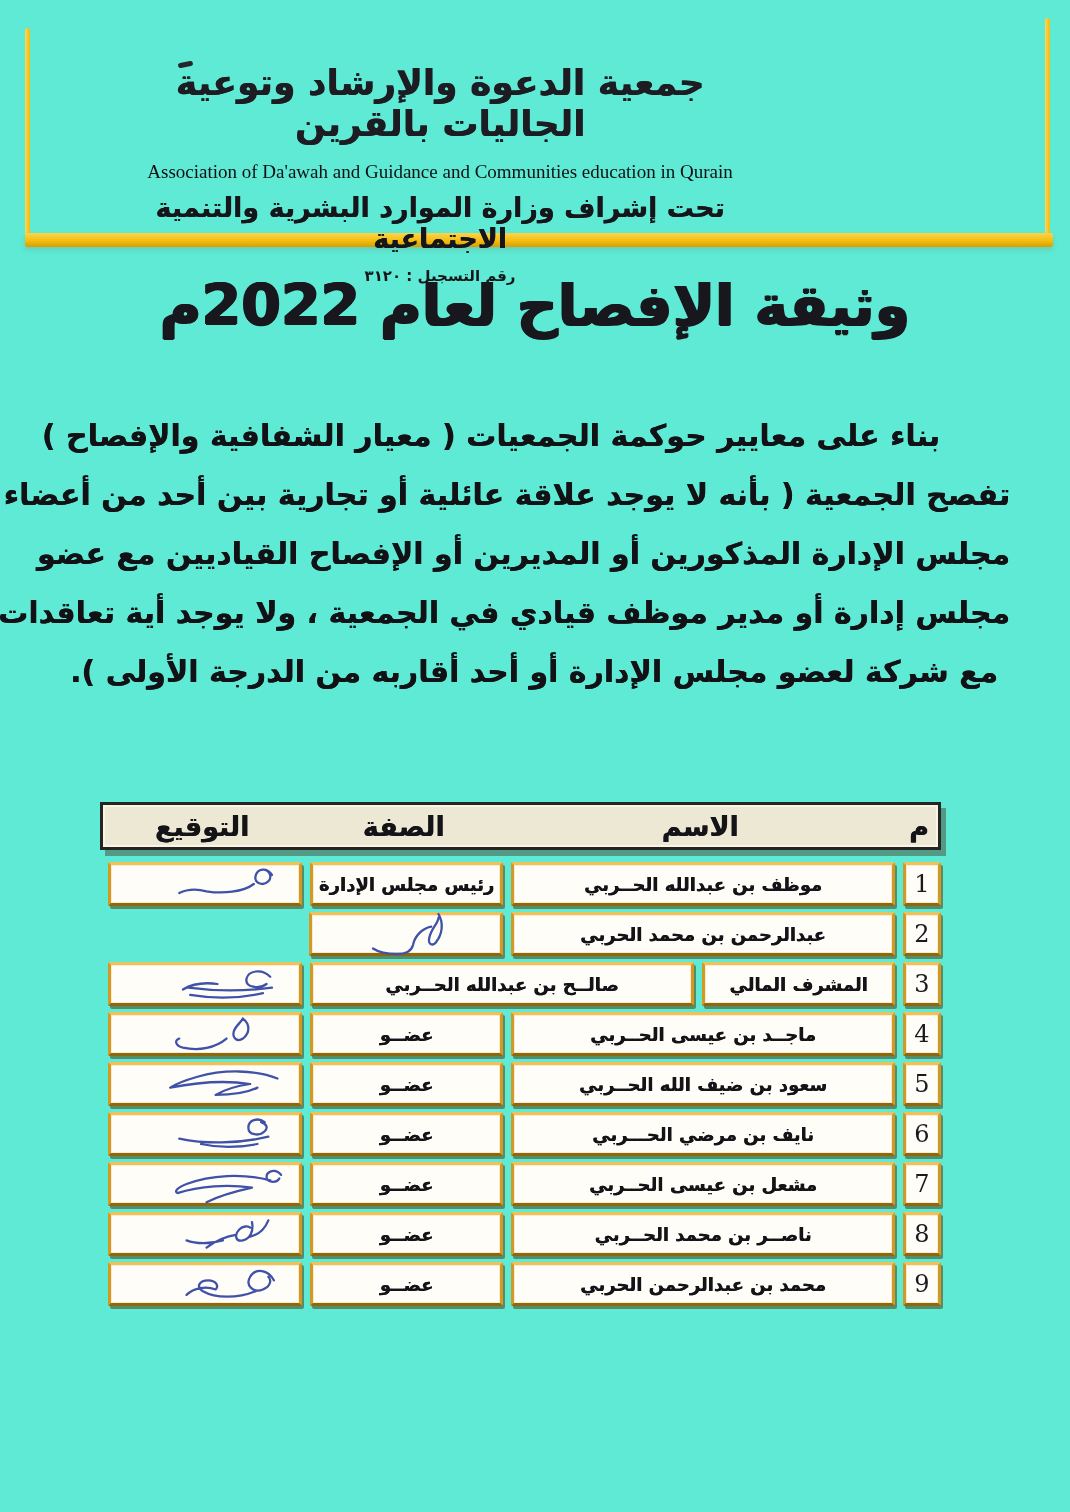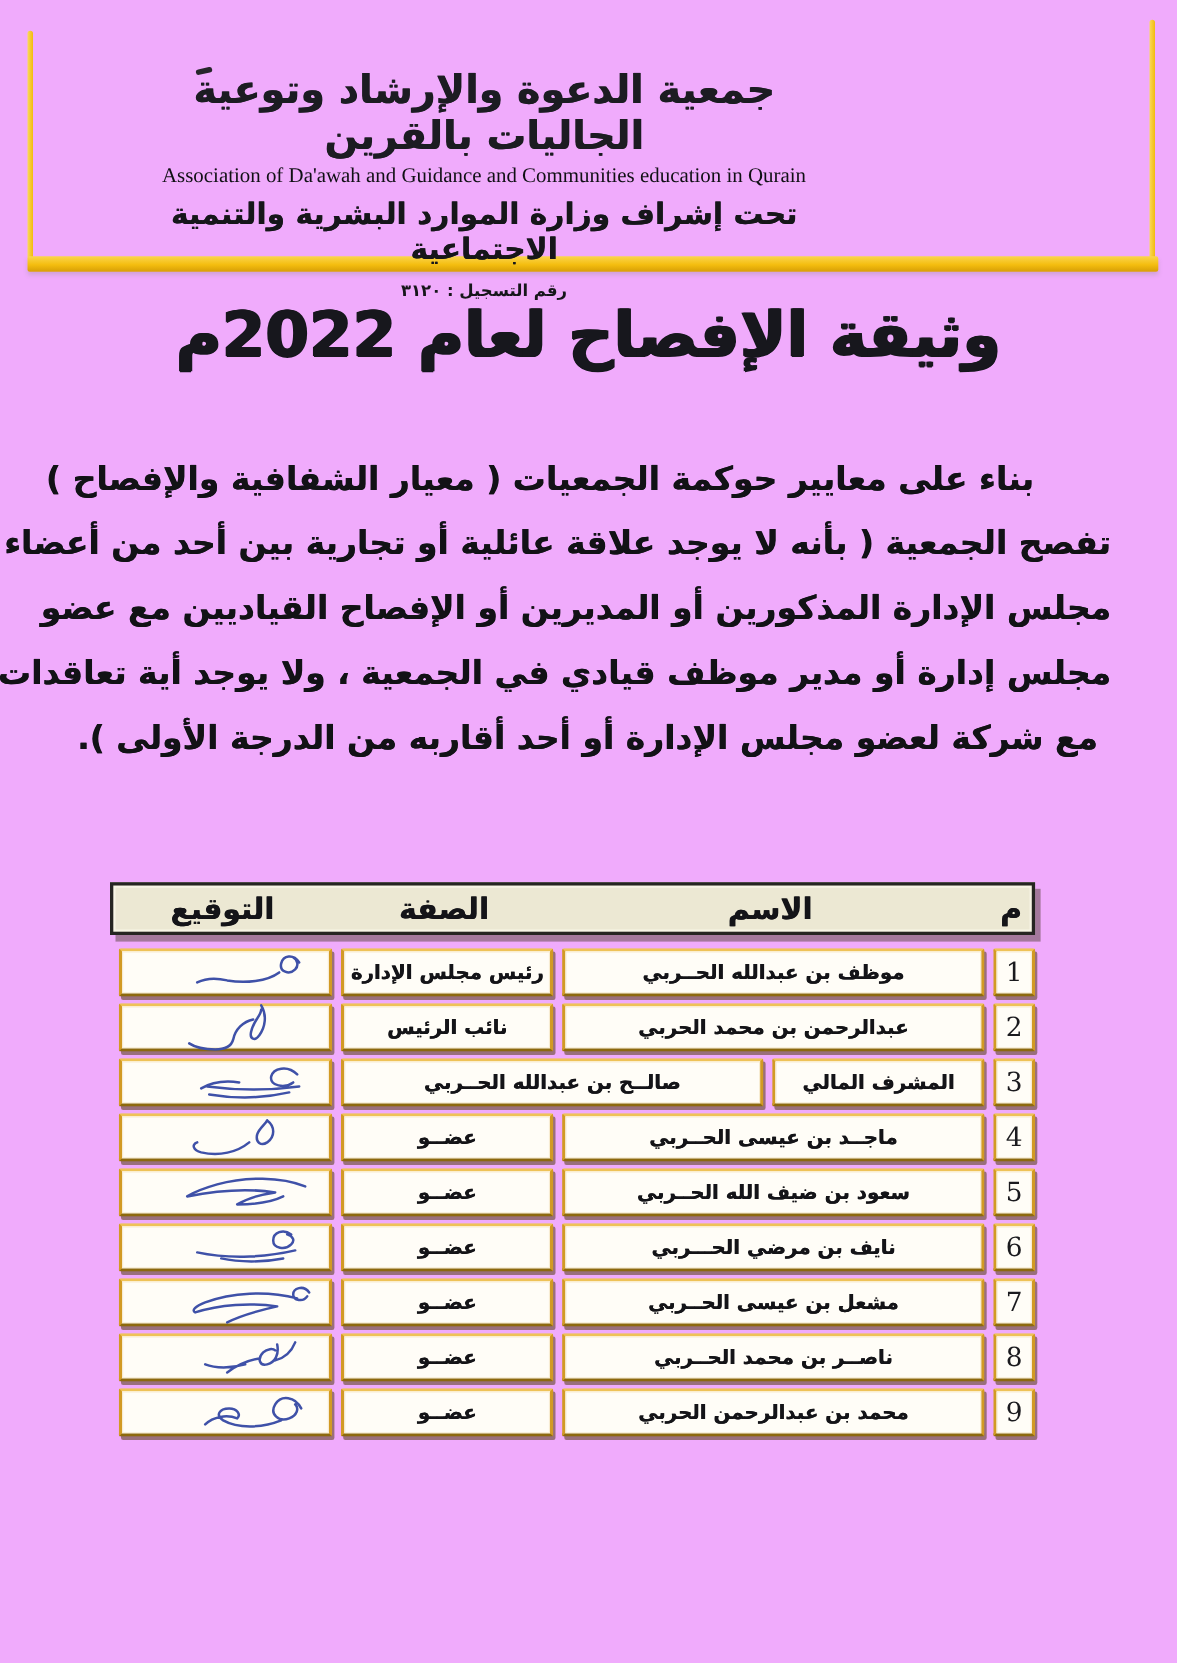--- a/index.html
+++ b/index.html
@@ -1,34 +1,34 @@
 <!DOCTYPE html>
 <html lang="ar"><head>
 <meta charset="utf-8">
 <style>
   html,body{margin:0;padding:0;background:#ffffff;}
-  .page{position:relative;width:1070px;height:1512px;background:#f0abfc;overflow:hidden;
+  .page{position:relative;width:1070px;height:1512px;background:#5eead4;overflow:hidden;
         font-family:"DejaVu Sans",sans-serif;color:#16161a;}
 
   
   .frame-left{position:absolute;left:25px;top:28px;width:5px;height:208px;
               background:linear-gradient(to right,#fad95c,#f2bb0e);border-radius:3px;}
   .frame-right{position:absolute;left:1045px;top:18px;width:5px;height:218px;
               background:linear-gradient(to right,#fad95c,#f2bb0e);border-radius:3px;}
   .frame-bottom{position:absolute;left:25px;top:233px;width:1028px;height:14px;
               background:linear-gradient(#fbd54e,#f4bd0f 55%,#d79e06);border-radius:2px;
               box-shadow:0 3px 4px rgba(120,140,110,0.25);}
 
   .ink-mark{position:absolute;left:178px;top:62px;width:15px;height:5px;background:#26262a;
             border-radius:3px;transform:rotate(-12deg);}
 
   
   .header-text{position:absolute;top:62px;left:130px;width:620px;text-align:center;direction:rtl;}
   .org-ar{font-size:36px;font-weight:bold;color:#1c1c22;text-shadow:0.6px 0 #1c1c22;}
-  .org-en{direction:ltr;font-family:"Liberation Serif",serif;font-size:19px;margin-top:5px;color:#101014;}
+  .org-en{direction:ltr;font-family:"Liberation Serif",serif;font-size:19px;margin-top:17px;color:#101014;}
   .superv{font-size:27px;font-weight:bold;margin-top:9px;text-shadow:0.4px 0 #1c1c22;}
   .reg{font-size:15px;font-weight:bold;margin-top:13px;}
 
   
   .logo{position:absolute;left:710px;top:18px;width:180px;height:196px;}
 
   
   .doc-title{position:absolute;top:272px;left:0;width:100%;text-align:center;direction:rtl;
              font-size:57px;font-weight:bold;color:#17171d;
              text-shadow:1px 0 #17171d,-1px 0 #17171d,0 0.5px #17171d;}
@@ -103,21 +103,20 @@
     <div class="cell cell-sig col-sig">
       <svg width="186" height="40" viewBox="0 0 190 44">
         <path fill="none" stroke="#3f51a8" stroke-width="2.5" stroke-linecap="round" stroke-linejoin="round" d="M150,12 c-6,-9 -16,-7 -18,1 c-2,8 8,12 14,6 c4,-4 2,-10 -2,-12 M130,22 c-12,9 -34,11 -52,8 c-12,-3 -22,-2 -30,2"></path>
       </svg>
     </div>
   </div>
 
   <div class="trow">
     <div class="cell cell-num col-num">2</div>
     <div class="cell cell-name col-name">عبدالرحمن بن محمد الحربي</div>
-    <div class="cell cell-role col-role">نائب الرئيس</div>
     <div class="cell cell-sig col-sig">
       <svg width="186" height="40" viewBox="0 0 190 44">
         <path fill="none" stroke="#3f51a8" stroke-width="2.5" stroke-linecap="round" stroke-linejoin="round" d="M112,0 c6,10 4,22 -2,30 c-4,6 -10,4 -8,-4 c2,-10 10,-16 10,-22 M104,14 c-10,2 -18,10 -20,20 c-2,8 -10,10 -18,10 c-10,0 -20,-2 -26,-6"></path>
       </svg>
     </div>
   </div>
 
   <div class="trow">
     <div class="cell cell-num col-num">3</div>
     <div class="cell cell-role col-role">المشرف المالي</div>

